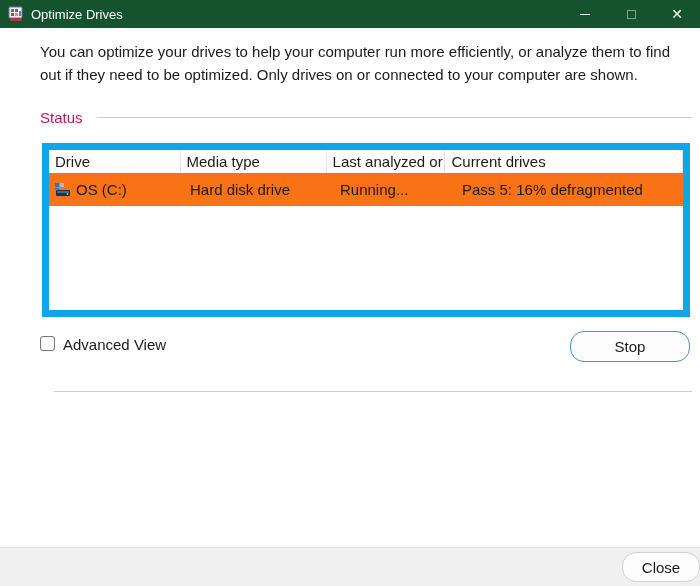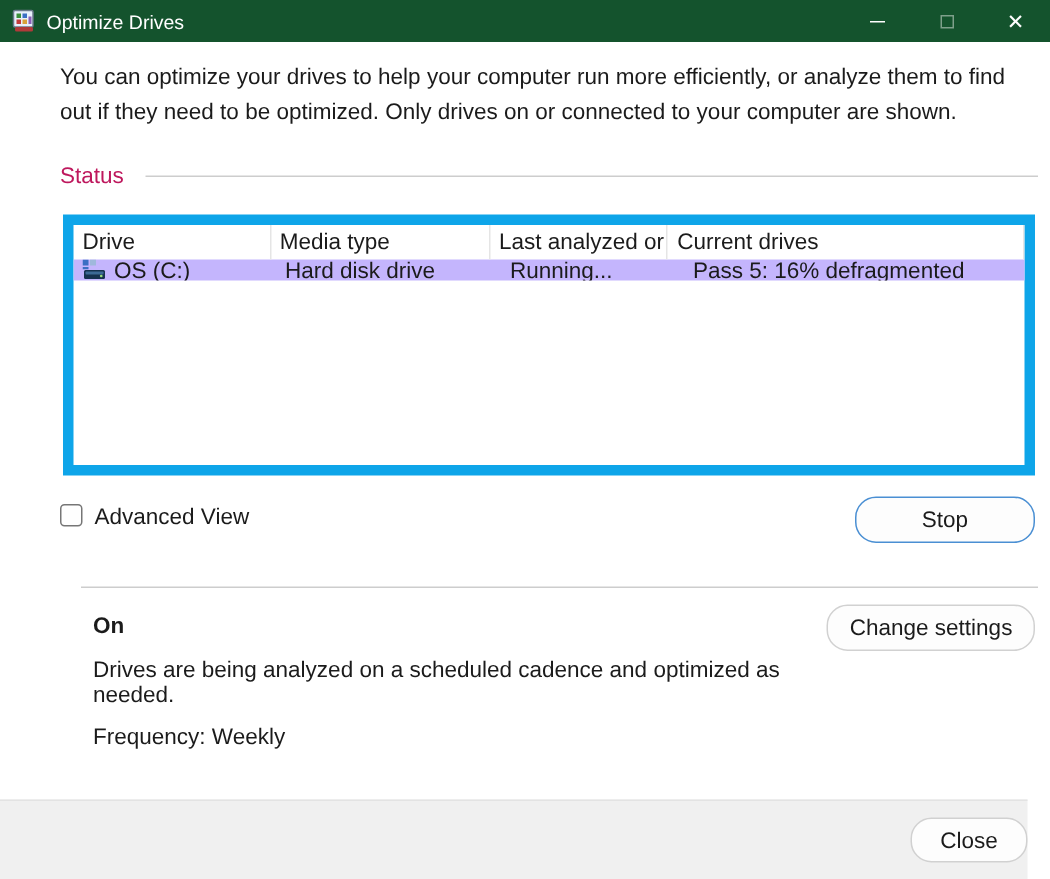--- a/index.html
+++ b/index.html
@@ -66,21 +66,21 @@
   }
   .lv-header { display: flex; height: 23px; align-items: center; }
   .lv-header .cell {
     height: 100%;
     display: flex; align-items: center;
     padding-left: 6px;
     border-right: 1px solid #e5e5e5;
     white-space: nowrap; overflow: hidden;
     color: #1b1b1b;
   }
-  .lv-row { display: flex; height: 14px; align-items: center; background: #c4b5fd; width: 651px; }
+  .lv-row { display: flex; height: 33px; align-items: center; background: #f97316; width: 651px; }
   .lv-row .cell {
     height: 100%;
     display: flex; align-items: center;
     padding-left: 6px;
     white-space: nowrap; overflow: hidden;
   }
   .c-drive  { width: 135px; }
   .c-media  { width: 150px; }
   .c-last   { width: 122px; }
   .c-status { width: 244px; }
@@ -127,22 +127,22 @@
     padding-right: 2px;
   }
   .sched-left { padding-left: 22px; font-size: 15px; }
   .sched-state { font-weight: bold; margin-top: 6px; }
   .sched-desc { margin-top: 12px; }
   .sched-freq { margin-top: 11px; }
 
   
   .footer {
     position: absolute;
-    left: 0; right: 15px; bottom: 0;
-    height: 53px;
+    left: 0; right: 0; bottom: 0;
+    height: 39px;
     background: #f0f0f0;
     border-top: 1px solid #e3e3e3;
     display: flex;
     justify-content: flex-end;
     align-items: center;
   }
   .close-btn { width: 78px; height: 30px; }
 </style>
 </head>
 <body>
@@ -216,28 +216,20 @@
         <span class="checkbox"></span>
         <span class="checkbox-label">Advanced View</span>
       </label>
       <button class="btn accent stop-btn">Stop</button>
     </div>
 
     <div class="section-header sched">
       <span class="divider-line"></span>
     </div>
 
-    <div class="sched-body">
-      <div class="sched-left">
-        <div class="sched-state">On</div>
-        <div class="sched-desc">Drives are being analyzed on a scheduled cadence and optimized as needed.</div>
-        <div class="sched-freq">Frequency: Weekly</div>
-      </div>
-      <button class="btn change-btn">Change settings</button>
-    </div>
 
   </div>
 
   <div class="footer">
     <button class="btn close-btn">Close</button>
   </div>
 
 </div>
 
 </body></html>

